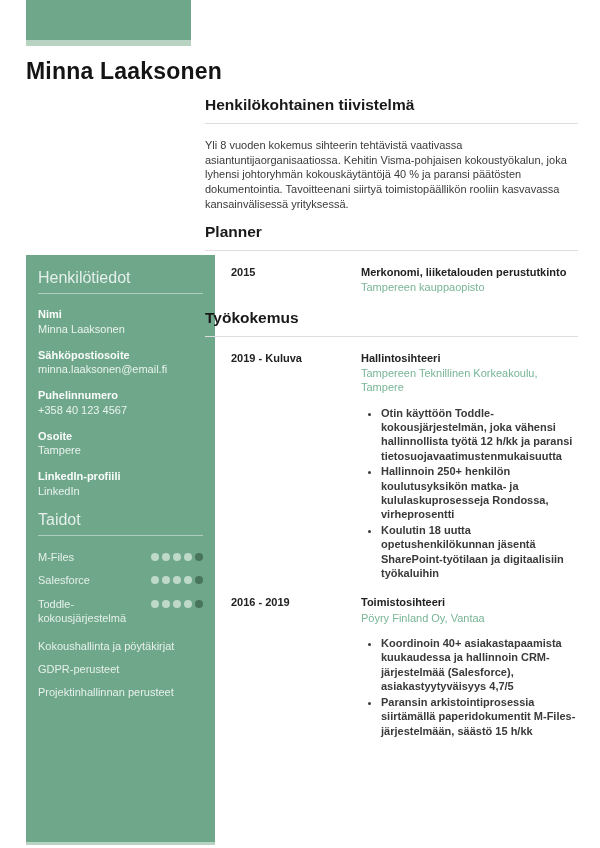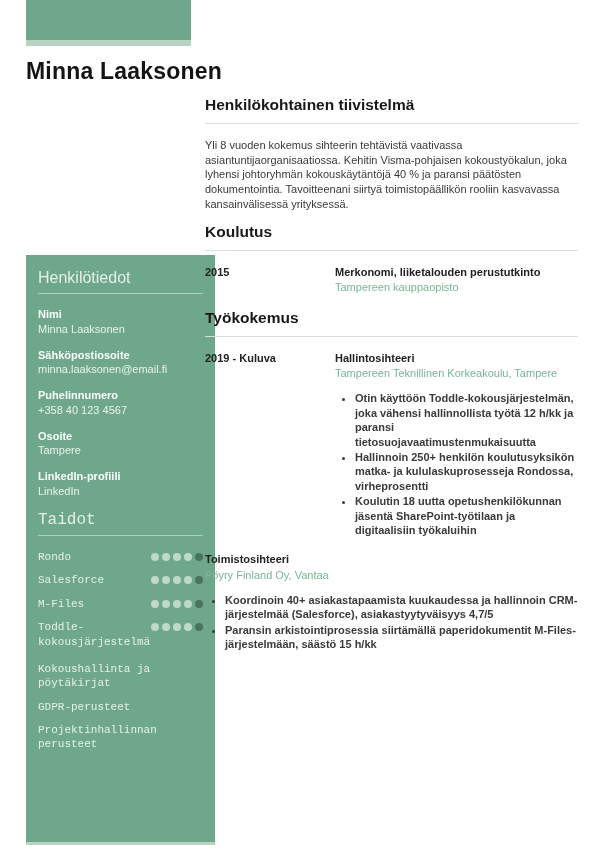--- a/index.html
+++ b/index.html
@@ -44,21 +44,21 @@
     background: var(--green-light);
   }
   .side-title {
     margin: 0 0 6px 0;
     font-size: 16px; font-weight: normal; color: #E4F0E9;
   }
   .side-rule { height: 1px; background: rgba(255,255,255,0.45); margin-bottom: 14px; }
   .field { margin-bottom: 12px; }
   .field .f-label { display: block; font-size: 11px; font-weight: bold; color: #FAFDFB; line-height: 1.25; }
   .field .f-value { display: block; font-size: 11px; color: #E9F3ED; line-height: 1.25; margin-top: 1px; }
-  .skills-section { margin-top: 0; font-family: Liberation Mono, monospace; }
+  .skills-section { margin-top: 0; }
   .skill-row {
     display: flex; justify-content: space-between; align-items: flex-start;
     margin-bottom: 9px;
   }
   .skill-label { font-size: 11px; color: #E6F1EA; line-height: 1.32; max-width: 96px; }
   .dots { display: flex; gap: 3px; margin-top: 3px; flex: none; }
   .dot { width: 8px; height: 8px; border-radius: 50%; }
   .dot.filled { background: var(--dot-filled); }
   .dot.empty { background: var(--dot-empty); }
   .plain-skills { margin-top: 13px; }
@@ -70,21 +70,21 @@
   .section { margin-bottom: 9px; }
   .section h2 {
     margin: 0 0 9px 0;
     font-size: 15.5px; font-weight: bold; color: #191919;
   }
   .rule { height: 1px; background: var(--rule); margin-bottom: 14px; }
   .summary-text {
     margin: 2px 0 12px 0;
     font-size: 11px; line-height: 1.33; color: #3a3a3a;
   }
-  .entry { display: flex; margin-bottom: 14px; }
+  .entry { display: flex; margin-bottom: 14px; margin-left: 26px; }
   .entry-period { width: 130px; flex: none; font-size: 11px; font-weight: bold; color: #222; line-height: 1.3; }
   .entry-body { flex: 1; }
   .entry-title { font-size: 11px; font-weight: bold; color: #222; line-height: 1.3; }
   .entry-sub { font-size: 11px; color: var(--accent); line-height: 1.3; margin-top: 1px; }
   ul.bullets { margin: 11px 0 0 0; padding-left: 20px; font-weight: bold; }
   ul.bullets li { font-size: 11px; color: #3a3a3a; line-height: 1.31; margin-bottom: 1px; }
 </style>
 </head>
 <body>
 
@@ -117,41 +117,31 @@
           <span class="f-label">LinkedIn-profiili</span>
           <span class="f-value">LinkedIn</span>
         </div>
       </div>
   </section>
   <section class="skills-section">
     <h2 class="side-title">Taidot</h2>
     <div class="side-rule"></div>
     <div id="skills-rated">
         <div class="skill-row">
-          <span class="skill-label">Rondo</span>
+          <span class="skill-label">M-Files</span>
           <div class="dots">
             <span class="dot filled"></span>
             <span class="dot filled"></span>
             <span class="dot filled"></span>
             <span class="dot filled"></span>
             <span class="dot empty"></span>
           </div>
         </div>
         <div class="skill-row">
           <span class="skill-label">Salesforce</span>
-          <div class="dots">
-            <span class="dot filled"></span>
-            <span class="dot filled"></span>
-            <span class="dot filled"></span>
-            <span class="dot filled"></span>
-            <span class="dot empty"></span>
-          </div>
-        </div>
-        <div class="skill-row">
-          <span class="skill-label">M-Files</span>
           <div class="dots">
             <span class="dot filled"></span>
             <span class="dot filled"></span>
             <span class="dot filled"></span>
             <span class="dot filled"></span>
             <span class="dot empty"></span>
           </div>
         </div>
         <div class="skill-row">
           <span class="skill-label">Toddle-kokousjärjestelmä</span>
@@ -173,21 +163,21 @@
   <div class="sidebar-bottom-strip"></div>
 </aside>
 
 <main class="main">
   <section class="section">
     <h2>Henkilökohtainen tiivistelmä</h2>
     <div class="rule"></div>
     <p class="summary-text">Yli 8 vuoden kokemus sihteerin tehtävistä vaativassa asiantuntijaorganisaatiossa. Kehitin Visma-pohjaisen kokoustyökalun, joka lyhensi johtoryhmän kokouskäytäntöjä 40 % ja paransi päätösten dokumentointia. Tavoitteenani siirtyä toimistopäällikön rooliin kasvavassa kansainvälisessä yrityksessä.</p>
   </section>
   <section class="section">
-    <h2>Koulutus</h2>
+    <h2>Planner</h2>
     <div class="rule"></div>
     <div id="education-entries">
         <div class="entry">
           <div class="entry-period">2015</div>
           <div class="entry-body">
             <div class="entry-title">Merkonomi, liiketalouden perustutkinto</div>
             <div class="entry-sub">Tampereen kauppaopisto</div>
           </div>
         </div>
       </div>
@@ -202,20 +192,21 @@
             <div class="entry-title">Hallintosihteeri</div>
             <div class="entry-sub">Tampereen Teknillinen Korkeakoulu, Tampere</div>
             <ul class="bullets">
               <li>Otin käyttöön Toddle-kokousjärjestelmän, joka vähensi hallinnollista työtä 12 h/kk ja paransi tietosuojavaatimustenmukaisuutta</li>
               <li>Hallinnoin 250+ henkilön koulutusyksikön matka- ja kululaskuprosesseja Rondossa, virheprosentti</li>
               <li>Koulutin 18 uutta opetushenkilökunnan jäsentä SharePoint-työtilaan ja digitaalisiin työkaluihin</li>
             </ul>
           </div>
         </div>
         <div class="entry">
+          <div class="entry-period">2016 - 2019</div>
           <div class="entry-body">
             <div class="entry-title">Toimistosihteeri</div>
             <div class="entry-sub">Pöyry Finland Oy, Vantaa</div>
             <ul class="bullets">
               <li>Koordinoin 40+ asiakastapaamista kuukaudessa ja hallinnoin CRM-järjestelmää (Salesforce), asiakastyytyväisyys 4,7/5</li>
               <li>Paransin arkistointiprosessia siirtämällä paperidokumentit M-Files-järjestelmään, säästö 15 h/kk</li>
             </ul>
           </div>
         </div>
       </div>

